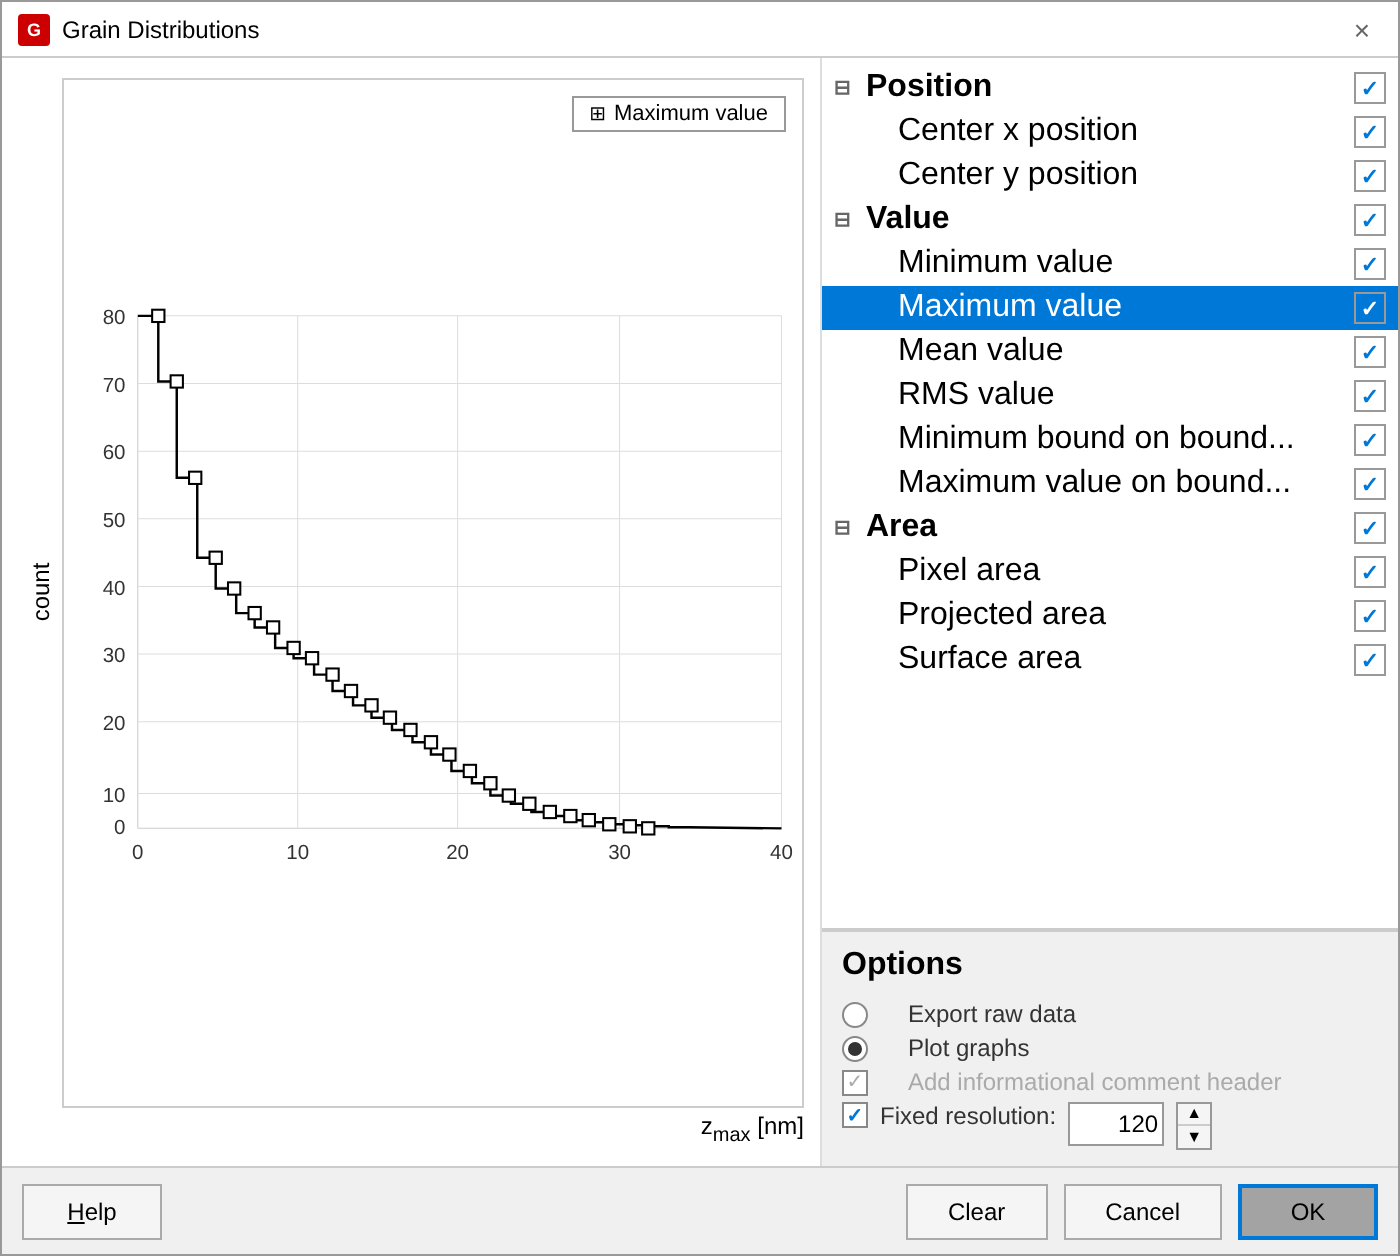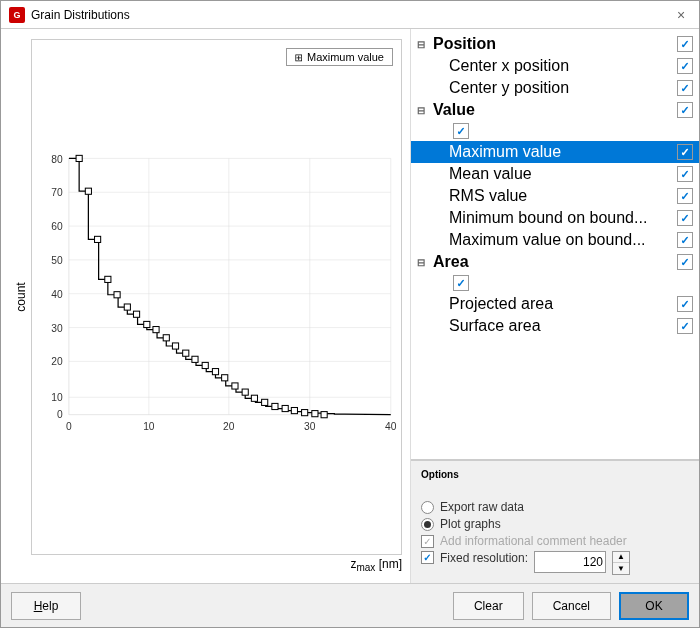--- a/index.html
+++ b/index.html
@@ -190,28 +190,28 @@
       font-weight: bold;
     }
     
     .options-area {
       padding: 8px 10px;
       background: #f0f0f0;
       border-top: 1px solid #ccc;
     }
     .options-title {
       font-weight: bold;
-      font-size: 10px;
-      margin-bottom: 20px;
+      font-size: 16px;
+      margin-bottom: 8px;
     }
     .option-row {
       display: flex;
       align-items: center;
       margin-bottom: 3px;
-      gap: 6px;
+      gap: 20px;
     }
     .radio-btn {
       width: 13px;
       height: 13px;
       border-radius: 50%;
       border: 1px solid #888;
       background: white;
       display: flex;
       align-items: center;
       justify-content: center;
@@ -252,21 +252,21 @@
     .option-label.disabled {
       color: #aaa;
     }
     .resolution-row {
       display: flex;
       align-items: flex-start;
       gap: 6px;
       margin-top: 2px;
     }
     .resolution-input {
-      width: 72px;
+      width: 48px;
       height: 22px;
       border: 1px solid #999;
       text-align: right;
       padding-right: 2px;
       font-size: 12px;
     }
     .spin-buttons {
       display: flex;
       flex-direction: column;
       border: 1px solid #999;
@@ -483,20 +483,21 @@
           <div class="checkbox-area checked"></div>
         </div>
 
         <div class="tree-item category">
           <span class="expand-icon">⊟</span>
           <span class="item-label">Value</span>
           <div class="checkbox-area checked"></div>
         </div>
         <div class="tree-item child">
           <span class="expand-icon"></span>
+          <span class="item-label">Minimum value</span>
           <div class="checkbox-area checked"></div>
         </div>
         <div class="tree-item child selected">
           <span class="expand-icon"></span>
           <span class="item-label">Maximum value</span>
           <div class="checkbox-area checked-white"></div>
         </div>
         <div class="tree-item child">
           <span class="expand-icon"></span>
           <span class="item-label">Mean value</span>
@@ -518,20 +519,21 @@
           <div class="checkbox-area checked"></div>
         </div>
 
         <div class="tree-item category">
           <span class="expand-icon">⊟</span>
           <span class="item-label">Area</span>
           <div class="checkbox-area checked"></div>
         </div>
         <div class="tree-item child">
           <span class="expand-icon"></span>
+          <span class="item-label">Pixel area</span>
           <div class="checkbox-area checked"></div>
         </div>
         <div class="tree-item child">
           <span class="expand-icon"></span>
           <span class="item-label">Projected area</span>
           <div class="checkbox-area checked"></div>
         </div>
         <div class="tree-item child">
           <span class="expand-icon"></span>
           <span class="item-label">Surface area</span>

